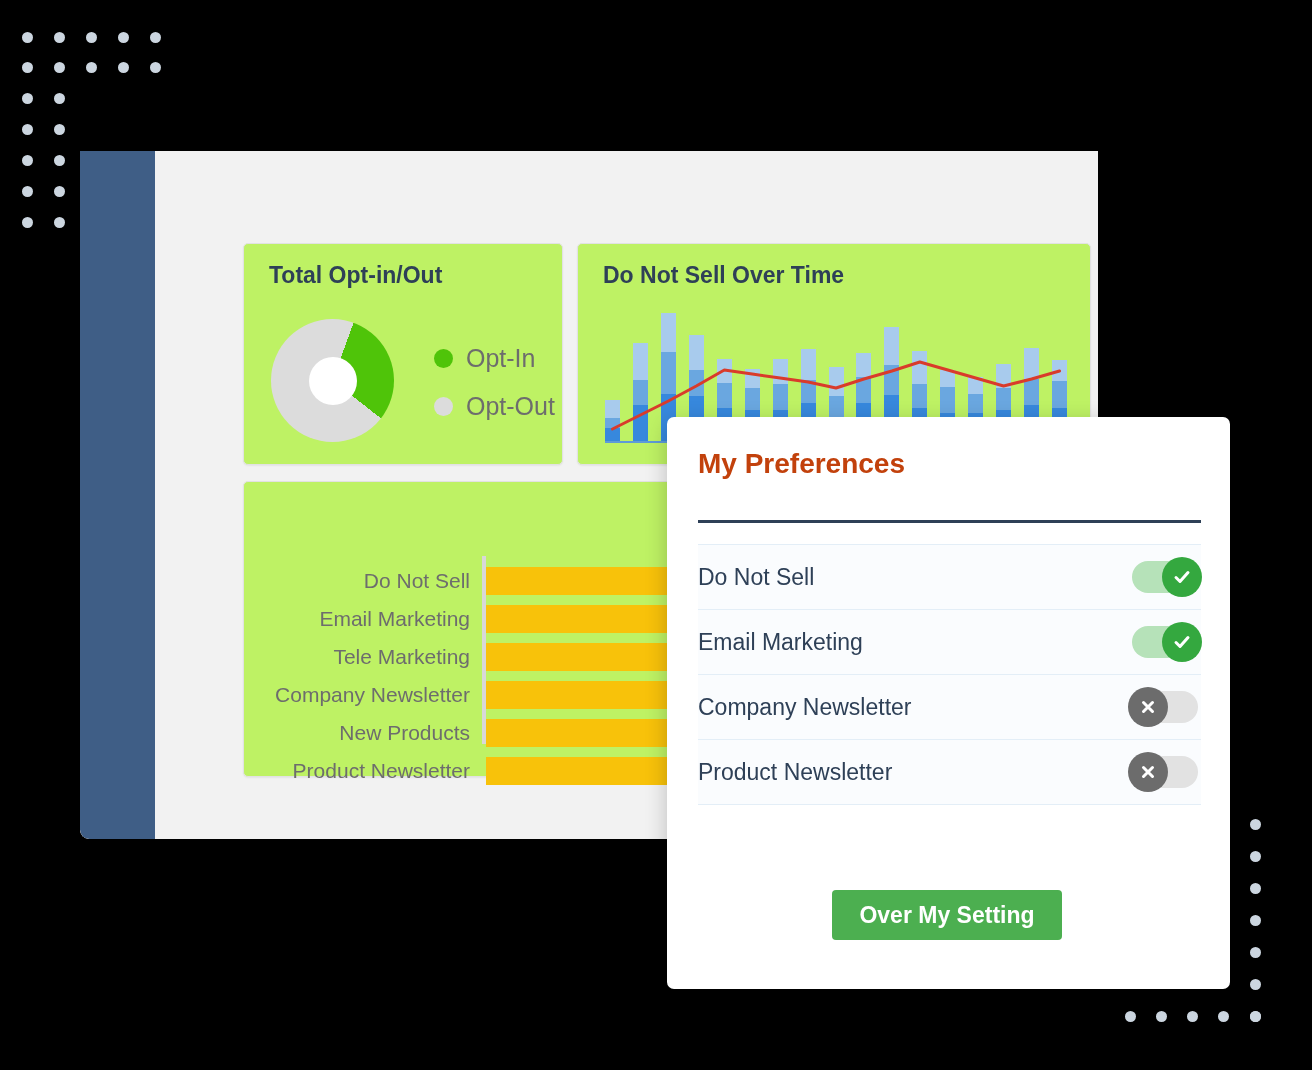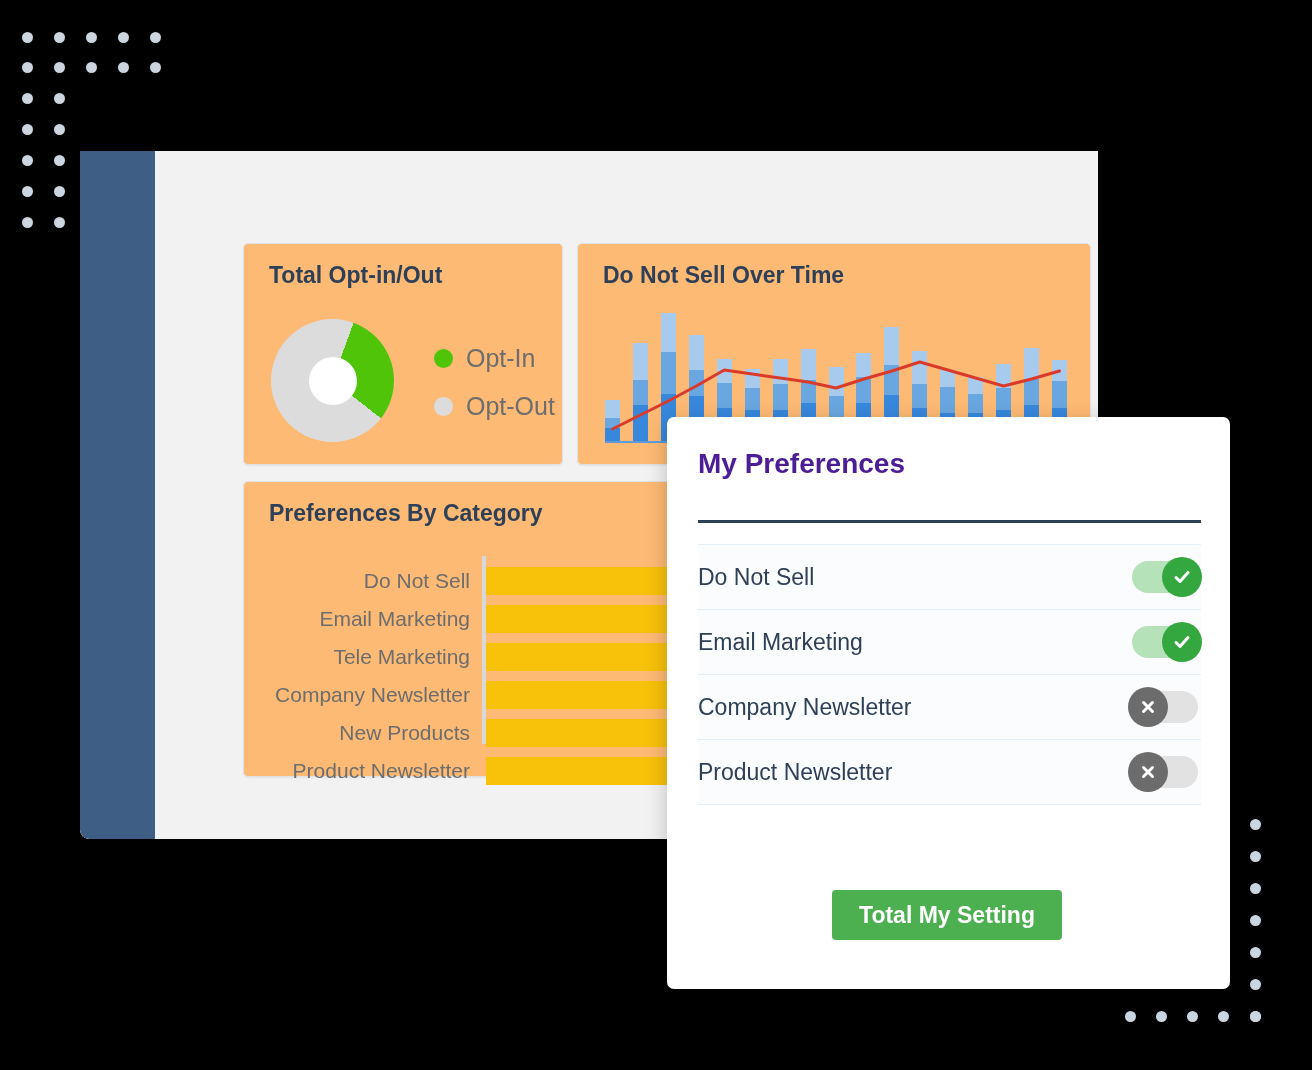--- a/index.html
+++ b/index.html
@@ -56,21 +56,21 @@
     overflow: hidden;
   }
   #sidebar {
     position: absolute; left: 0; top: 0; width: 75px; height: 688px;
     background: #3f5e86;
     border-radius: 0 0 0 9px;
   }
   #content { position: absolute; left: 75px; top: 0; right: 0; bottom: 0; }
 
   .card {
-    position: absolute; background: #fdba74;
+    position: absolute; background: #bef264;
     border: 1px solid #e2e2e2; border-radius: 5px;
     box-shadow: 0 1px 2px rgba(0,0,0,.06);
   }
   .card-title {
     position: absolute; left: 25px; top: 18px;
     font-size: 23px; font-weight: bold; color: #2e4057;
   }
 
   
   #card-optin { left: 88px; top: 92px; width: 320px; height: 222px; }
@@ -118,21 +118,21 @@
   
   #pref-panel {
     position: absolute; left: 667px; top: 417px;
     width: 563px; height: 572px;
     background: #ffffff; border-radius: 7px;
     box-shadow: 0 6px 22px rgba(0,0,0,.22);
     z-index: 20;
   }
   #pref-title {
     position: absolute; left: 31px; top: 31px;
-    font-size: 28px; font-weight: bold; color: #4c1d95;
+    font-size: 28px; font-weight: bold; color: #c2410c;
   }
   #pref-rule {
     position: absolute; left: 31px; top: 103px; width: 503px; height: 3px;
     background: #2e4057;
   }
   #pref-list { position: absolute; left: 31px; top: 128px; width: 503px; }
   .pref-row {
     position: relative; display: flex; align-items: center;
     justify-content: space-between; height: 66px;
     background: #fafcfe;
@@ -320,21 +320,20 @@
                 </div>
               </div>
             <div id="axis-line"></div>
             <svg id="line-svg" viewBox="0 0 462 141" preserveAspectRatio="none">
               <polyline id="trend-path" fill="none" stroke="#d93b2b" stroke-width="3" stroke-linejoin="round" stroke-linecap="round" points="7.5,123.0 35.4,109.0 63.4,95.0 91.3,80.0 119.3,64.0 147.2,68.0 175.1,72.0 203.1,76.0 231.0,82.0 258.9,73.0 286.9,65.0 314.8,56.0 342.8,64.0 370.7,72.0 398.6,80.0 426.6,73.0 454.5,65.0"></polyline>
             </svg>
           </div>
         </div>
 
         <div class="card" id="card-prefcat">
-          <div class="card-title">Preferences By Category</div>
           <div id="hbaseline"></div>
           <div id="hbars">
               <div class="hrow">
                 <div class="hlabel">Do Not Sell</div>
                 <div class="htrack">
                   <div class="hfill" style="width: 31%; background: rgb(248, 194, 10);"></div>
                 </div>
               </div>
               <div class="hrow">
                 <div class="hlabel">Email Marketing</div>
@@ -411,16 +410,16 @@
           <span class="pref-label">Product Newsletter</span>
           <span class="toggle off">
             <span class="knob">
               <svg width="20" height="20" viewBox="0 0 20 20">
                 <path d="M5.5 5.5 L14.5 14.5 M14.5 5.5 L5.5 14.5" fill="none" stroke="#fff" stroke-width="3" stroke-linecap="round"></path>
               </svg>
             </span>
           </span>
         </div>
       </div>
-    <button id="save-btn">Total My Setting</button>
+    <button id="save-btn">Over My Setting</button>
   </div>
 
 </div>
 
 </body></html>

